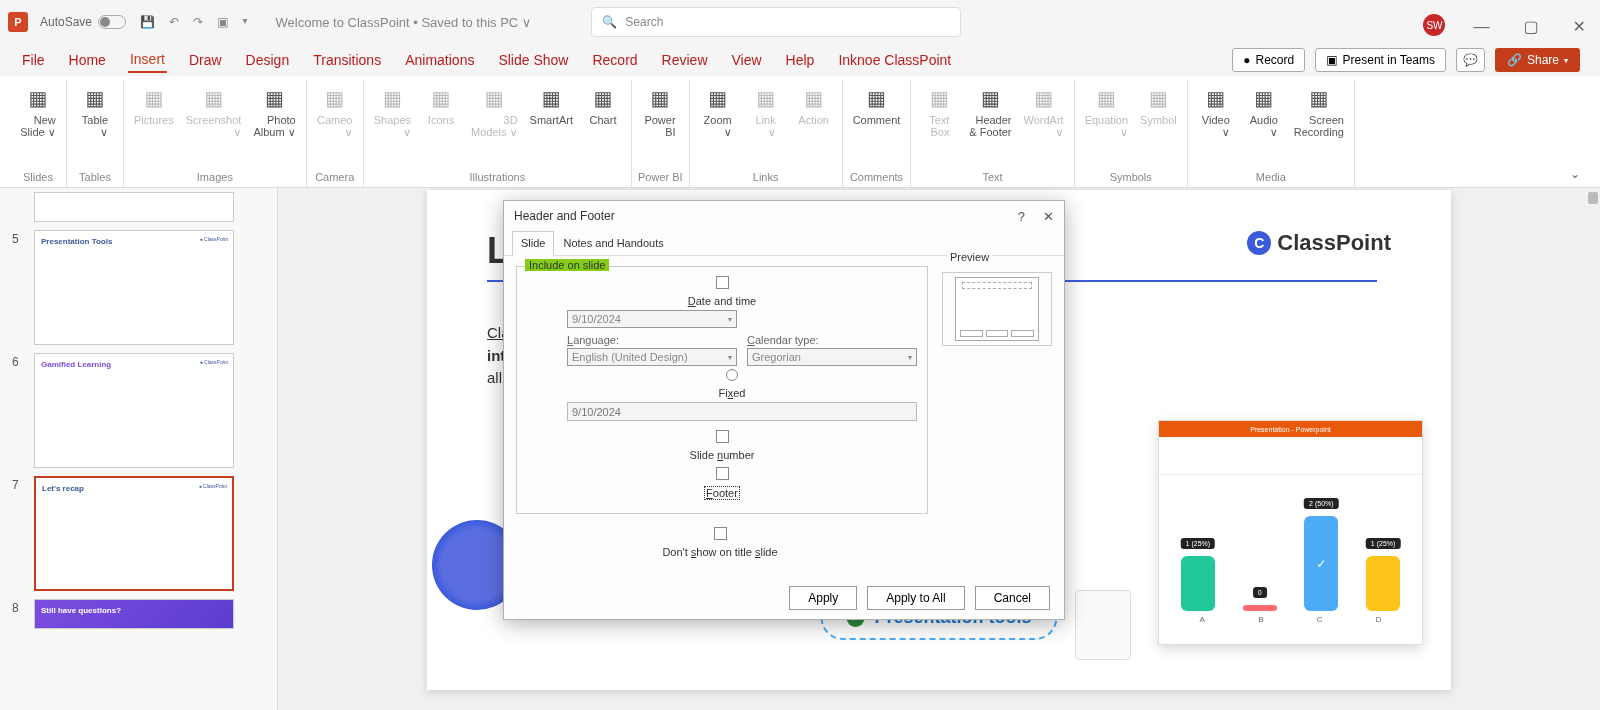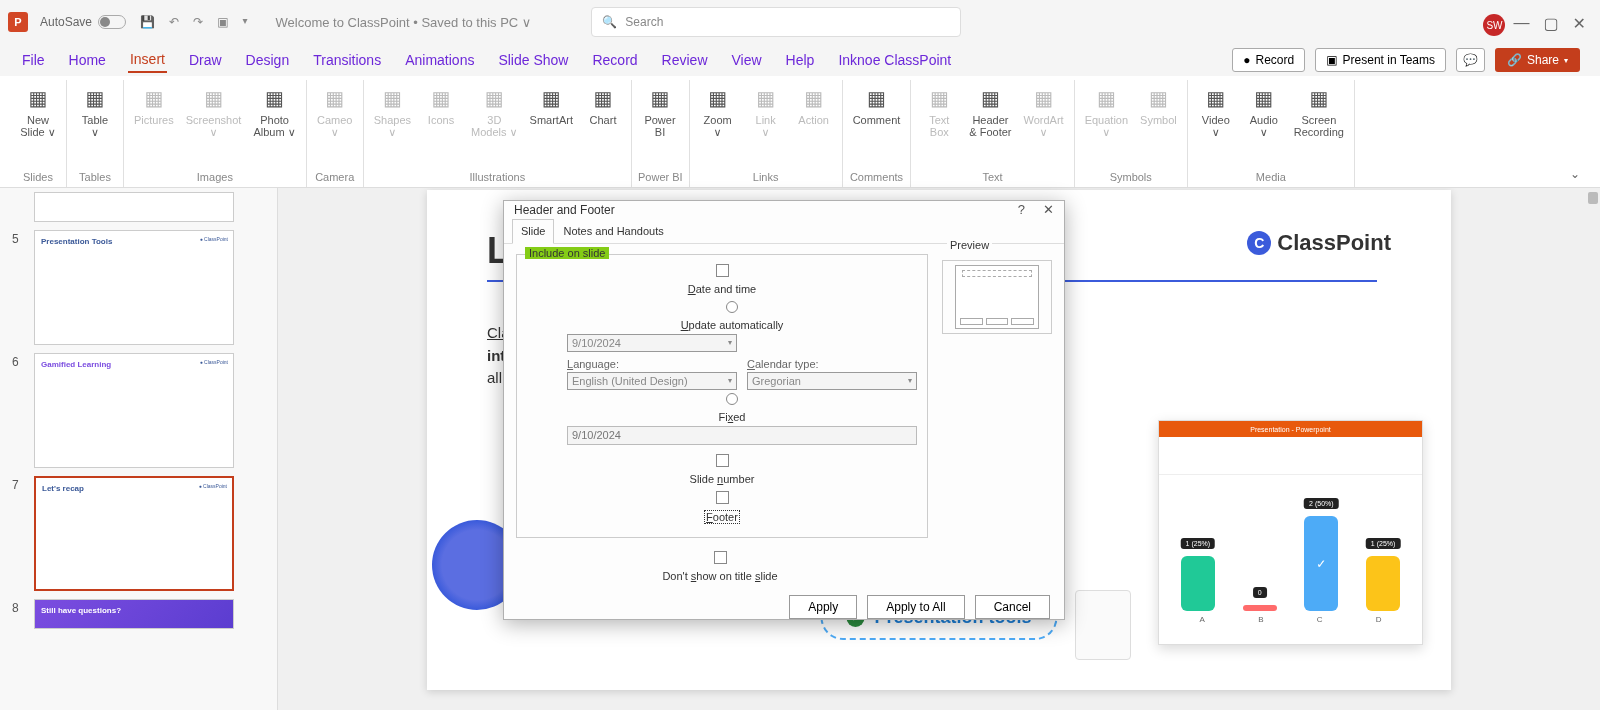--- a/index.html
+++ b/index.html
@@ -7,40 +7,40 @@
 
 
 .title-bar { height: 44px; display: flex; align-items: center; padding: 0 8px; background: #f5f5f5; }
 .app-icon { width: 20px; height: 20px; background: #d24726; border-radius: 3px; display: flex; align-items: center; justify-content: center; color: #fff; font-size: 11px; font-weight: bold; margin-right: 12px; }
 .autosave { display: flex; align-items: center; gap: 6px; color: #666; font-size: 12px; }
 .toggle { width: 28px; height: 14px; border: 1px solid #aaa; border-radius: 8px; position: relative; }
 .toggle::after { content: ""; width: 10px; height: 10px; background: #888; border-radius: 50%; position: absolute; top: 1px; left: 1px; }
 .qat { display: flex; gap: 14px; margin-left: 14px; color: #888; }
 .doc-title { margin-left: 28px; color: #888; font-size: 13px; }
 .search-box { margin-left: 60px; width: 370px; height: 30px; border: 1px solid #ddd; border-radius: 4px; background: #fff; display: flex; align-items: center; padding: 0 10px; color: #888; gap: 8px; }
-.title-right { margin-left: auto; display: flex; align-items: flex-start; gap: 2px; margin-top: 6px; }
+.title-right { margin-left: auto; display: flex; align-items: flex-end; gap: 22px; margin-top: 6px; }
 .avatar { width: 22px; height: 22px; border-radius: 50%; background: #c62828; color: #fff; font-size: 10px; display: flex; align-items: center; justify-content: center; }
 .win-btn { color: #666; font-size: 16px; padding: 0 6px; }
 
 
 .tabs { height: 32px; display: flex; align-items: center; gap: 20px; padding: 0 20px; background: #f5f5f5; }
-.tabs .tab { font-size: 14px; color: #6d28d9; padding: 4px 2px; cursor: pointer; }
+.tabs .tab { font-size: 14px; color: #b91c1c; padding: 4px 2px; cursor: pointer; }
 .tabs .tab.active { color: #c43e1c; border-bottom: 2px solid #c43e1c; font-weight: 400; }
 .tabs-right { margin-left: auto; display: flex; gap: 10px; align-items: center; }
 .btn-outline { border: 1px solid #aaa; padding: 4px 10px; font-size: 12px; background: #fff; border-radius: 3px; display: flex; align-items: center; gap: 5px; }
 .btn-share { background: #c43e1c; color: #fff; border: none; padding: 5px 12px; font-size: 12px; border-radius: 3px; display: flex; align-items: center; gap: 5px; }
 
 
 .ribbon { height: 112px; background: #fff; border-bottom: 1px solid #ddd; display: flex; padding: 4px 10px 0; }
 .ribbon-group { display: flex; flex-direction: column; border-right: 1px solid #e0e0e0; padding: 0 6px; }
 .ribbon-group-items { display: flex; gap: 4px; flex: 1; align-items: flex-start; padding-top: 2px; }
 .ribbon-item { display: flex; flex-direction: column; align-items: center; gap: 2px; padding: 2px 4px; font-size: 11px; color: #555; min-width: 44px; }
 .ribbon-item.disabled { color: #bbb; }
 .ribbon-icon { width: 28px; height: 28px; display: flex; align-items: center; justify-content: center; font-size: 20px; }
-.ribbon-label-row { text-align: center; line-height: 1.1; }
+.ribbon-label-row { text-align: right; line-height: 1.1; }
 .ribbon-group-title { text-align: center; font-size: 11px; color: #888; padding: 2px 0 4px; }
 .ribbon-collapse { margin-left: auto; align-self: flex-end; padding: 6px 10px; color: #666; }
 
 
 .main { height: 522px; display: flex; background: #f0f0f0; position: relative; }
 
 
 .slide-panel { width: 278px; background: #f8f8f8; border-right: 1px solid #ddd; padding: 4px 12px; overflow: hidden; }
 .slide-thumb-row { display: flex; gap: 10px; margin-bottom: 8px; align-items: flex-start; }
 .slide-num { width: 12px; font-size: 12px; color: #555; padding-top: 2px; }
@@ -427,24 +427,20 @@
   <div class="dialog-body">
     <div class="dialog-left">
       <div class="fieldset">
         <span class="legend">Include on slide</span>
 
         <div class="field-row">
           <span class="checkbox"></span>
           <span><span class="accel">D</span>ate and time</span>
         </div>
 
-        <div class="field-row indent1">
-          <span class="radio"></span>
-          <span><span class="accel">U</span>pdate automatically</span>
-        </div>
 
         <div class="indent2">
           <div class="select dis" style="width:170px">
             <span>9/10/2024</span>
               <span class="caret">▾</span>
           </div>
           <div class="row-pair" style="margin-top:6px">
             <div>
               <div class="label-sm"><span class="accel">L</span>anguage:</div>
               <div class="select dis">

